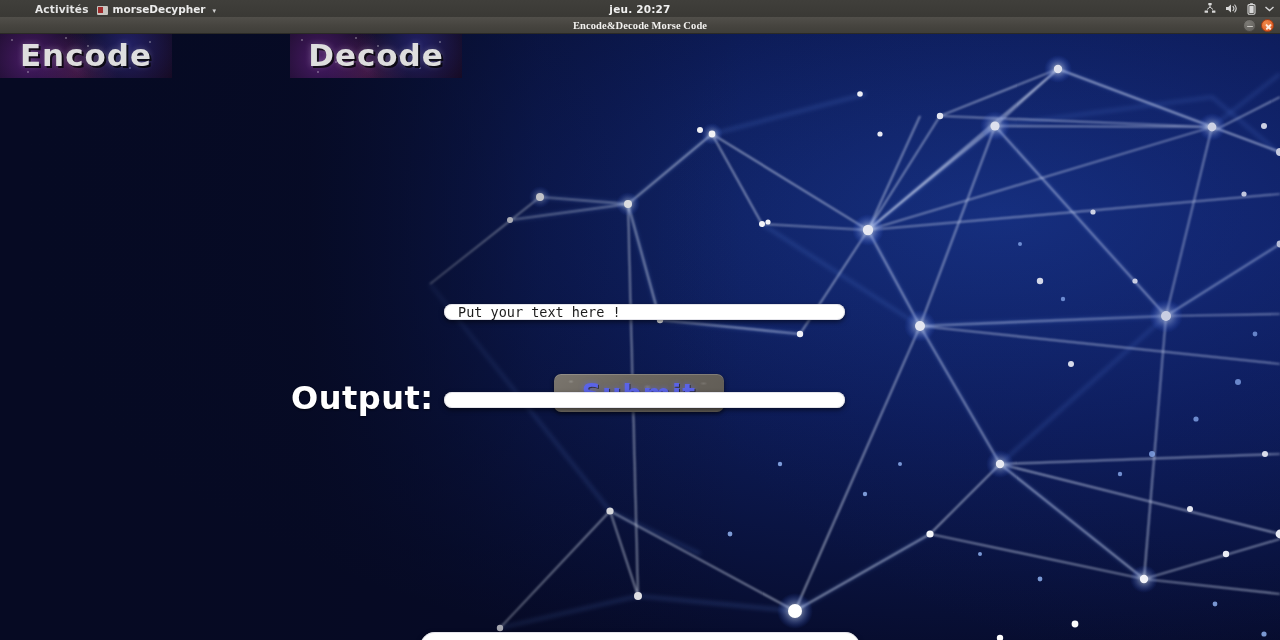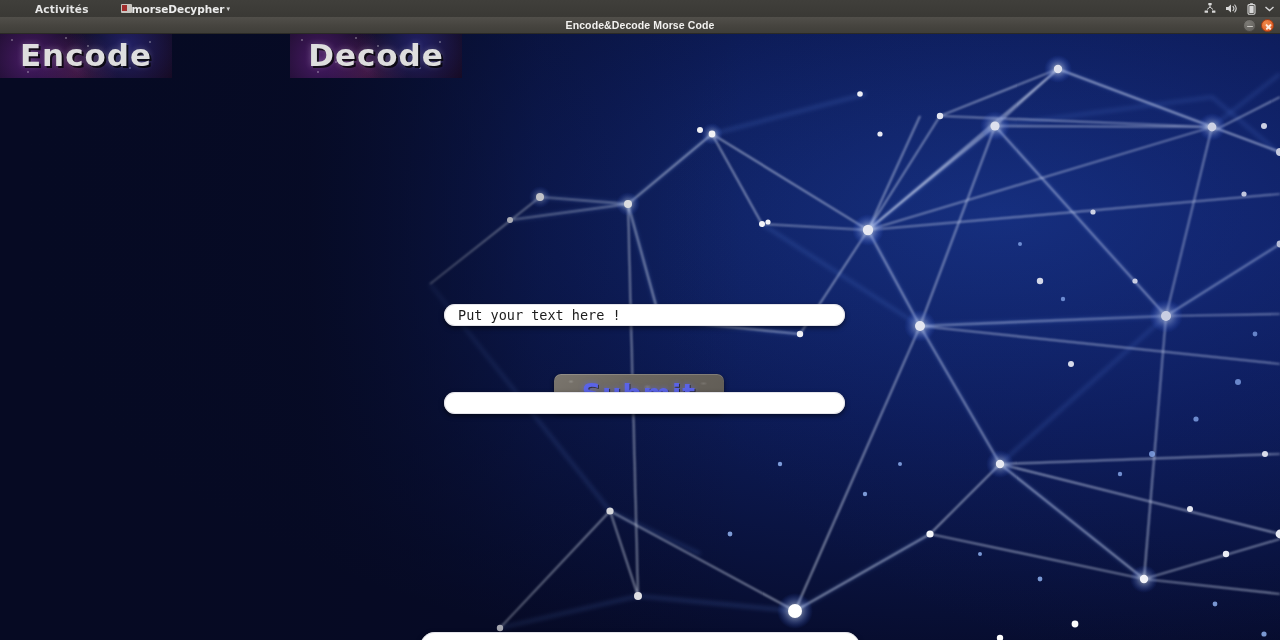--- a/index.html
+++ b/index.html
@@ -9,39 +9,39 @@
   #screen { position:relative; width:1280px; height:640px; overflow:hidden; }
 
   
   #topbar{
     position:absolute; left:0; top:0; width:1280px; height:17px;
     background:linear-gradient(to bottom,#403f3b 0%,#3a3935 100%);
     display:flex; align-items:center; color:#dcdcdc;
     font-family:"DejaVu Sans", sans-serif; font-size:10.5px; z-index:50;padding-left:28px;
   }
   #activities{ padding:0 8px 0 7px; font-weight:600; letter-spacing:.2px; color:#e6e6e6; }
-  .app-ind{ display:flex; align-items:center; font-weight:700; color:#ececec;margin-left:24px; }
+  .app-ind{ display:flex; align-items:flex-end; gap:5px; font-weight:700; color:#ececec; }
   .app-icon{ width:11px; height:9px; background:#c7c5c0; position:relative; border-radius:1px; }
   .app-icon::after{ content:""; position:absolute; left:1px; top:1px; width:5px; height:6px; background:#a02c2c; }
   .caret{ font-size:7px; opacity:.85; margin-left:2px; }
   #clock{ position:absolute; left:0; right:0; text-align:center; font-weight:700; font-size:10.5px; color:#f0f0f0; letter-spacing:.2px; }
   #tray{ position:absolute; right:6px; display:flex; align-items:center; gap:9px; }
   #tray svg{ display:block; }
 
   
   #titlebar{
     position:absolute; left:0; top:17px; width:1280px; height:17px;
     background:linear-gradient(to bottom,#514f4a 0%,#46443f 55%,#3f3e39 100%);
     border-bottom:1px solid #2b2a26;
     z-index:49;
   }
   #wtitle{
     position:absolute; left:0; right:0; top:0; height:17px; line-height:17px;
     text-align:center; color:#f2f1ef; font-size:10.5px; font-weight:700;
-    font-family:Liberation Sans, sans-serif; letter-spacing:.1px;
+    font-family:Liberation Serif, serif; letter-spacing:.1px;
   }
   #wbtns{ position:absolute; right:6px; top:2px; display:flex; gap:5px; }
   .wbtn{ width:13px; height:13px; border-radius:50%; position:relative; }
   .wbtn.min{ background:radial-gradient(circle at 35% 30%,#7d7b76,#5d5b57); border:1px solid #4a4844; }
   .wbtn.min::after{ content:""; position:absolute; left:3px; top:5.5px; width:6px; height:1.5px; background:#c9c7c2; border-radius:1px; }
   .wbtn.close{ background:radial-gradient(circle at 35% 30%,#f08a4b,#d9501a); border:1px solid #a83d13; }
   .wbtn.close::before,.wbtn.close::after{
     content:""; position:absolute; left:2.5px; top:5.5px; width:7px; height:1.6px; background:#fde9dc; border-radius:1px;
   }
   .wbtn.close::before{ transform:rotate(45deg); }
@@ -94,21 +94,21 @@
   
   .formlabel{
     position:absolute; color:#ffffff; font-weight:700;
     font-family:"DejaVu Sans", sans-serif; font-size:32px; letter-spacing:.5px;
     text-shadow:0 1px 2px rgba(0,0,0,.6);
   }
   #label-input{ left:291px; top:257px; }
   #label-output{ left:291px; top:345px; }
 
   .pillfield{
-    position:absolute; height:22px; border-radius:14px;
+    position:absolute; height:16px; border-radius:14px;
     background:#ffffff; border:none; outline:none;
     font-family:"DejaVu Sans Mono", monospace; font-size:13.5px; color:#111;
     padding:0 14px;
     box-shadow:0 2px 5px rgba(0,0,0,.55), 0 0 0 1px rgba(210,210,220,.6) inset;
   }
   #field-input{ left:444px; top:270px; width:401px; }
   #field-output{ left:444px; top:358px; width:401px; }
   #field-bottom{ left:420px; top:598px; width:440px; height:30px; border-radius:15px; }
   .pillfield::placeholder{ color:#1c1c1c; opacity:1; }
 
@@ -138,20 +138,21 @@
 
 <div id="screen">
 
   <div id="topbar">
     <span id="activities">Activités</span>
     <span class="app-ind">
       <span class="app-icon"></span>
       <span>morseDecypher</span>
       <span class="caret">▾</span>
     </span>
+    <span id="clock">jeu. 20:27</span>
     <span id="tray">
       <span>
         <svg width="12" height="11" viewBox="0 0 12 11">
             <g fill="none" stroke="#d8d8d8" stroke-width="1">
               <path d="M6 1.5v2.5M6 4l-3 2.5M6 4l3 2.5"></path>
             </g>
             <g fill="#d8d8d8">
               <rect x="4.3" y="0" width="3.4" height="2.2" rx=".4"></rect>
               <rect x="0.6" y="7.4" width="3.4" height="2.4" rx=".4"></rect>
               <rect x="8" y="7.4" width="3.4" height="2.4" rx=".4"></rect>
@@ -361,17 +362,18 @@
       <span class="stars"></span>
       <span class="lbl">Encode</span>
     </div>
 
     <input class="pillfield" id="field-input" type="text" placeholder="Put your text here !" style="">
 
     <button id="btn-submit">
       <span class="slbl">Submit</span>
     </button>
 
+    <div class="formlabel" id="label-output">Output:</div>
     <input class="pillfield" id="field-output" type="text" placeholder="" style="">
 
     <input class="pillfield" id="field-bottom" type="text" placeholder="" style="">
   </div>
 </div>
 
 </body></html>

